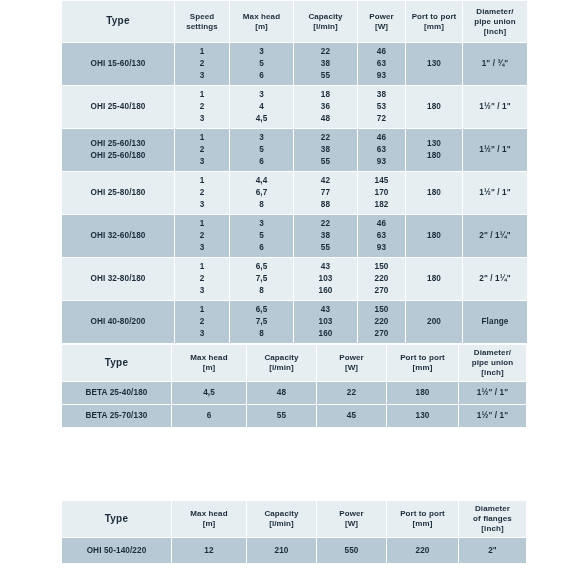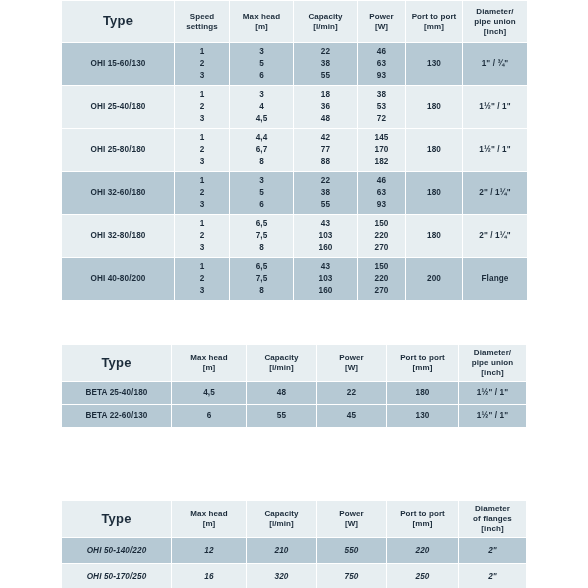--- a/index.html
+++ b/index.html
@@ -46,21 +46,21 @@
   }
   
   table.spec thead th {
     background: #e7eef1;
     font-size: 8px;
     line-height: 1.25;
     letter-spacing: 0.1px;
     height: 41px;
   }
   table.spec thead th.type-head {
-    font-size: 13px;
+    font-size: 10px;
     letter-spacing: 0.2px;
   }
   table.spec tbody td {
     font-size: 8.2px;
     line-height: 1.45;
     letter-spacing: 0.1px;
   }
   table.spec tbody tr.band-dark td {
     background: #b6c9d4;
   }
@@ -100,21 +100,21 @@
   #table-2 tbody td { height: 22px; margin-top: 16px; }
 
   
   #table-3 col.c0 { width: 109px; }
   #table-3 col.c1 { width: 74px; }
   #table-3 col.c2 { width: 69px; }
   #table-3 col.c3 { width: 69px; }
   #table-3 col.c4 { width: 71px; }
   #table-3 col.c5 { width: 67px; }
   #table-3 thead th { height: 36px; }
-  #table-3 tbody td { height: 25px; font-style: italic; }
+  #table-3 tbody td { height: 25px; }
 </style>
 </head>
 <body>
 
 <div class="page">
 
   <div class="table-block" id="table-1">
     <table class="spec">
       <colgroup>
         <col class="c0">
@@ -171,20 +171,39 @@
 4,5</td>
           <td class="multi">18
 36
 48</td>
           <td class="multi">38
 53
 72</td>
           <td class="multi">180</td>
           <td class="multi">1½" / 1"</td>
         </tr>
+        <tr class="band-dark">
+          <td class="type-cell multi">OHI 25-60/130
+OHI 25-60/180</td>
+          <td class="multi">1
+2
+3</td>
+          <td class="multi">3
+5
+6</td>
+          <td class="multi">22
+38
+55</td>
+          <td class="multi">46
+63
+93</td>
+          <td class="multi">130
+180</td>
+          <td class="multi">1½" / 1"</td>
+        </tr>
         <tr class="band-light">
           <td class="type-cell multi">OHI 25-80/180</td>
           <td class="multi">1
 2
 3</td>
           <td class="multi">4,4
 6,7
 8</td>
           <td class="multi">42
 77
@@ -279,21 +298,21 @@
       <tbody>
         <tr class="band-dark">
           <td class="type-cell">BETA 25-40/180</td>
           <td>4,5</td>
           <td>48</td>
           <td>22</td>
           <td>180</td>
           <td>1½" / 1"</td>
         </tr>
         <tr class="band-dark">
-          <td class="type-cell">BETA 22-60/130</td>
+          <td class="type-cell">BETA 25-70/130</td>
           <td>6</td>
           <td>55</td>
           <td>45</td>
           <td>130</td>
           <td>1½" / 1"</td>
         </tr>
       </tbody>
     </table>
   </div>
 
@@ -325,25 +344,17 @@
       </thead>
       <tbody>
         <tr class="band-dark">
           <td class="type-cell">OHI 50-140/220</td>
           <td>12</td>
           <td>210</td>
           <td>550</td>
           <td>220</td>
           <td>2"</td>
         </tr>
-        <tr class="band-light">
-          <td class="type-cell">OHI 50-170/250</td>
-          <td>16</td>
-          <td>320</td>
-          <td>750</td>
-          <td>250</td>
-          <td>2"</td>
-        </tr>
       </tbody>
     </table>
   </div>
 
 </div>
 
 </body></html>

